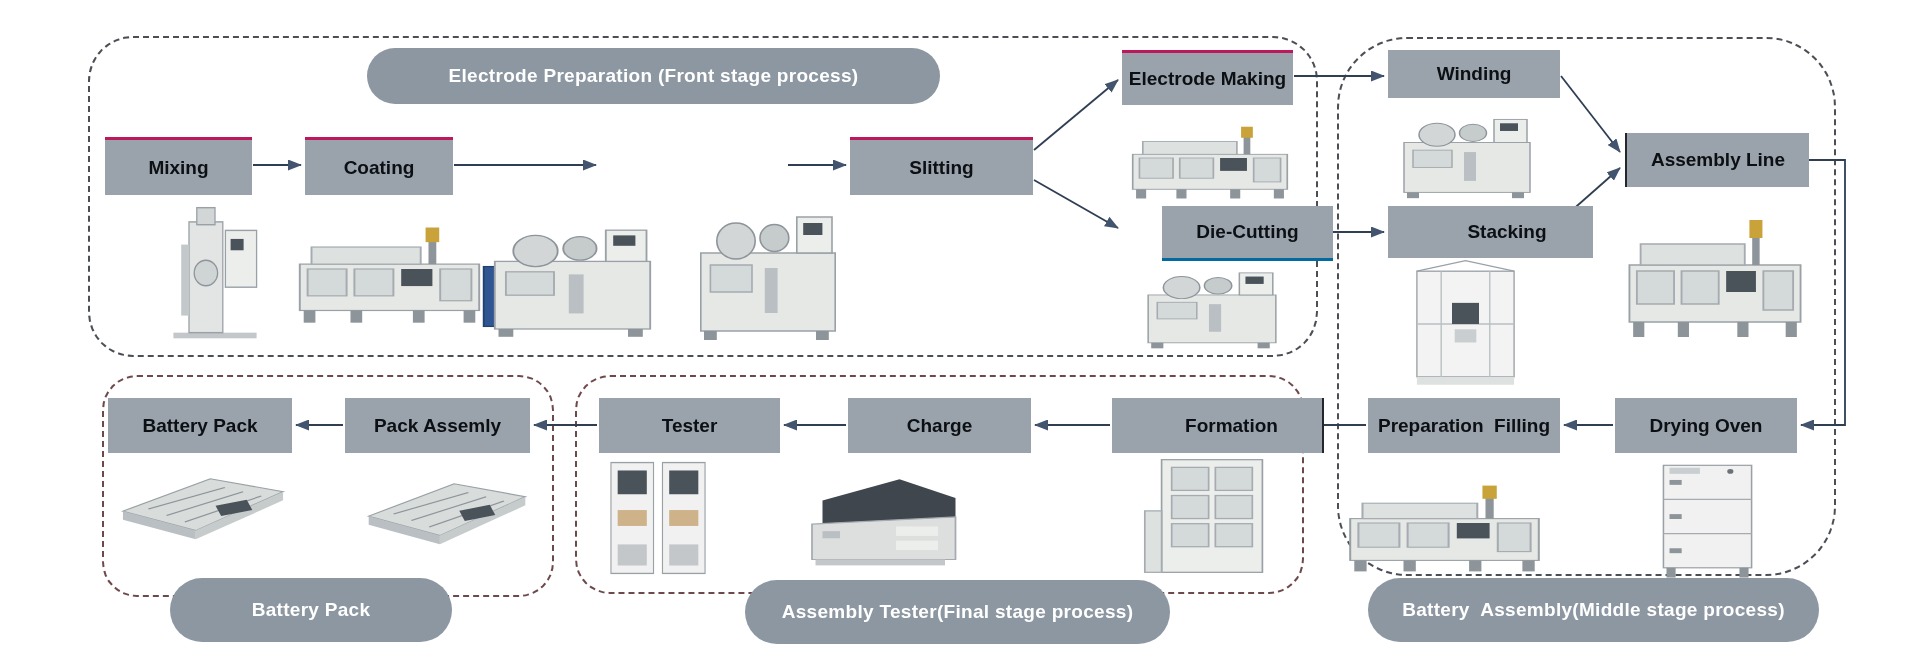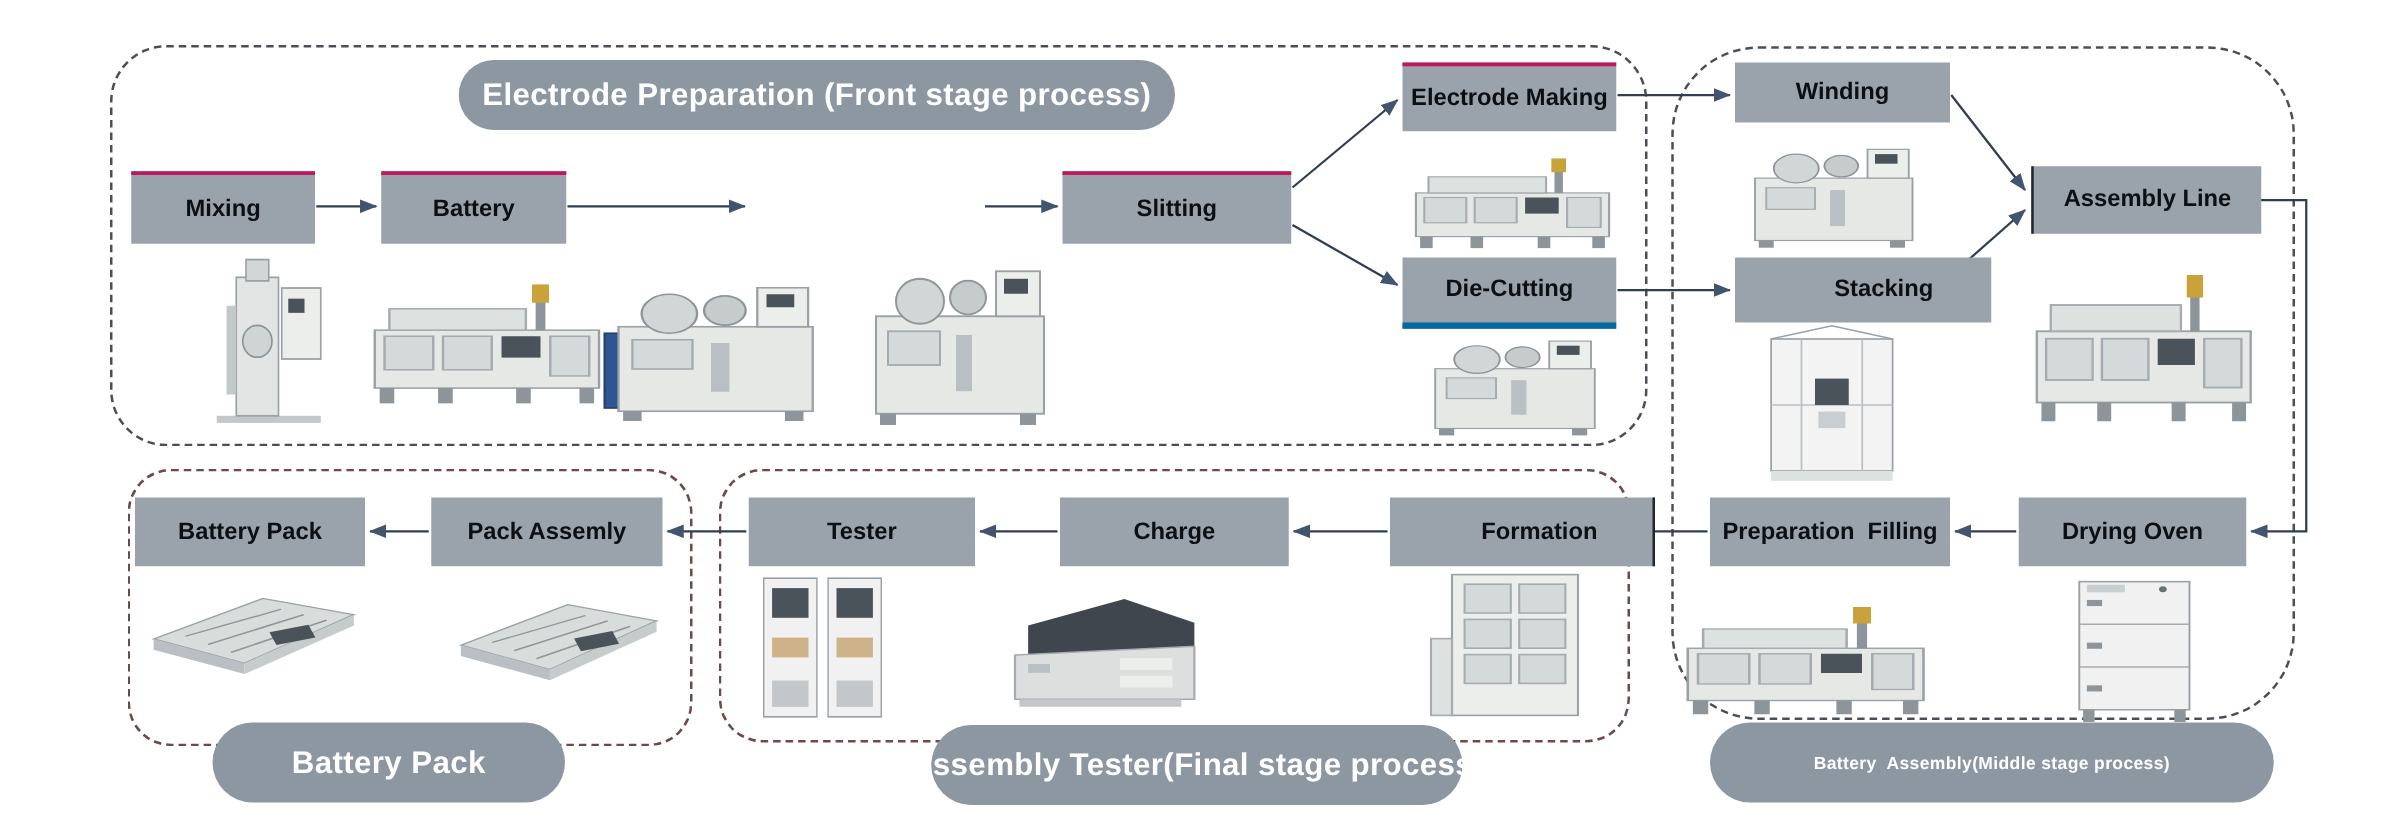--- a/index.html
+++ b/index.html
@@ -4,31 +4,31 @@
 <style>
   html,body{margin:0;padding:0;background:#ffffff;}
   .canvas{
     position:relative;width:1920px;height:669px;background:#ffffff;overflow:hidden;
     font-family:"Liberation Sans",sans-serif;
   }
   .section{position:absolute;border:2px dashed var(--dash-dark);background:transparent;}
   .section.red{border-color:var(--dash-red);}
   .pill{
     position:absolute;display:flex;align-items:center;justify-content:center;
-    background:var(--pill);color:var(--pill-text);font-weight:bold;font-size:25px;
+    background:var(--pill);color:var(--pill-text);font-weight:bold;font-size:19px;
     border-radius:34px;white-space:pre;z-index:5;letter-spacing:.3px;
   }
-  .pill.small{font-size:14px;}
+  .pill.small{font-size:19px;}
   .node{
     position:absolute;display:flex;align-items:center;justify-content:center;
     background:var(--box);color:var(--label-text);font-weight:bold;font-size:19px;
     white-space:pre;z-index:4;
   }
   .node.bt{border-top:3px solid #be185d;}
-  .node.bb{border-bottom:5px solid #0369a1;}
+  .node.bb{border-bottom:3px solid #0369a1;margin-left:40px;}
   .node.bl{border-left:2px solid #23272c;}
   .node.br{border-right:2px solid #23272c;}
   .machine{position:absolute;z-index:2;}
   .machine svg{display:block;width:100%;height:100%;}
   #arrows{position:absolute;left:0;top:0;z-index:3;pointer-events:none;}
 </style>
 </head>
 <body>
 
 <div class="canvas" style="--box: #9aa3ac; --pill: #8c97a2; --dash-dark: #4b4f55; --dash-red: #6e494c; --label-text: #0c0f13; --pill-text: #ffffff;">
@@ -304,21 +304,21 @@
       </g>
       <g>
         <polyline points="597,425 534,425" fill="none" stroke="#2f3e53" stroke-width="1.8" marker-end="url(#ah)"></polyline>
       </g>
       <g>
         <polyline points="343,425 296,425" fill="none" stroke="#2f3e53" stroke-width="1.8" marker-end="url(#ah)"></polyline>
       </g>
     </svg>
 
   <div class="node bt" style="left:105px;top:137px;width:147px;height:55px;">Mixing</div>
-  <div class="node bt" style="left:305px;top:137px;width:148px;height:55px;">Battery</div>
+  <div class="node bt" style="left:305px;top:137px;width:148px;height:55px;">Coating</div>
   <div class="node bt" style="left:850px;top:137px;width:183px;height:55px;">Slitting</div>
   <div class="node bt" style="left:1122px;top:50px;width:171px;height:52px;">Electrode Making</div>
   <div class="node bb" style="left:1122px;top:206px;width:171px;height:52px;">Die-Cutting</div>
   <div class="node" style="left:1388px;top:50px;width:172px;height:48px;">Winding</div>
   <div class="node" style="left:1388px;top:206px;width:172px;height:52px;padding-left:33px;">Stacking</div>
   <div class="node" style="left:1615px;top:398px;width:182px;height:55px;">Drying Oven</div>
   <div class="node bl" style="left:1625px;top:133px;width:182px;height:54px;">Assembly Line</div>
   <div class="node" style="left:1368px;top:398px;width:192px;height:55px;">Preparation  Filling</div>
   <div class="node br" style="left:1112px;top:398px;width:181px;height:55px;padding-left:29px;">Formation</div>
   <div class="node" style="left:848px;top:398px;width:183px;height:55px;">Charge</div>

